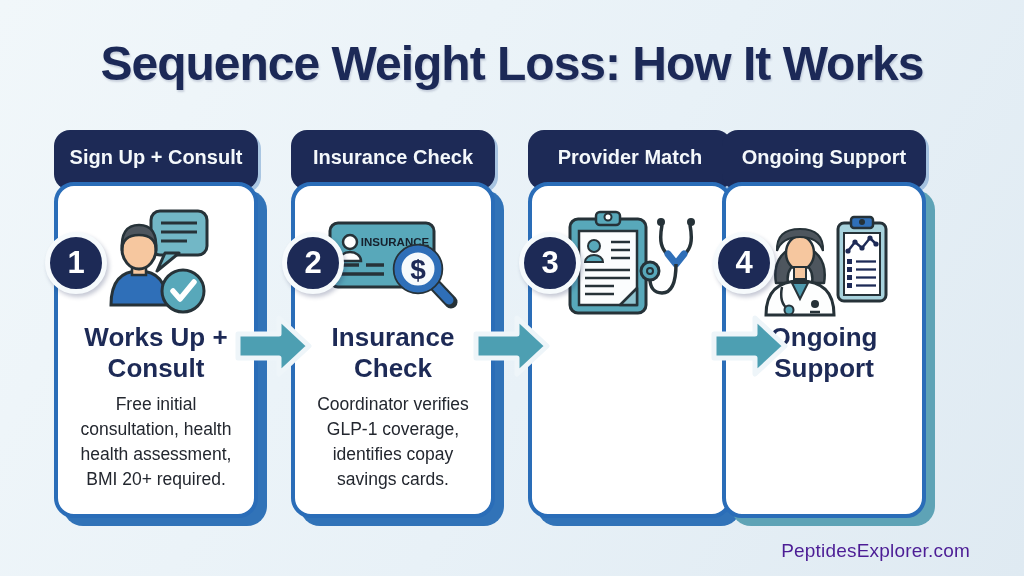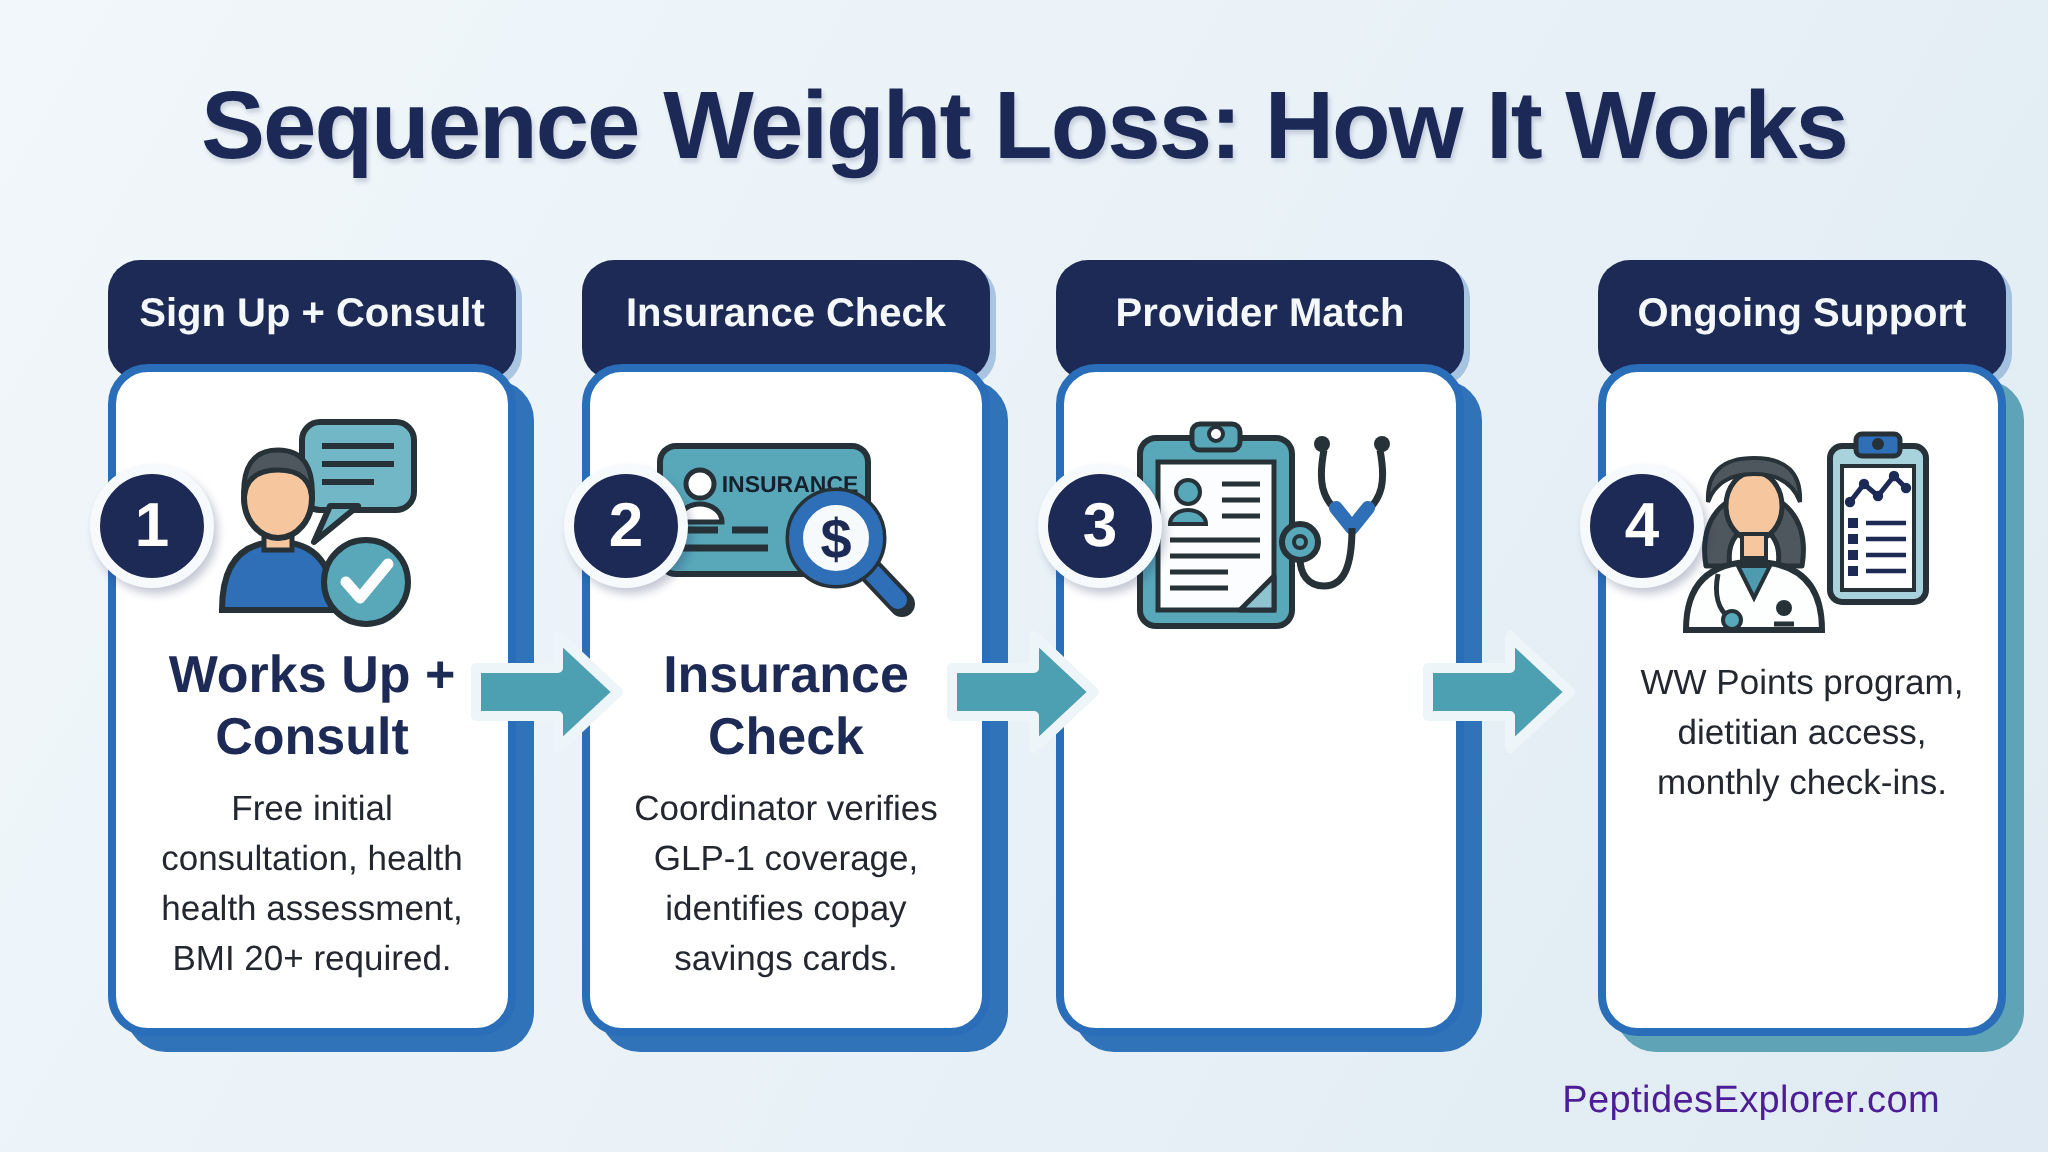--- a/index.html
+++ b/index.html
@@ -16,21 +16,21 @@
     text-align: center;
     font-size: 48px; font-weight: 800; letter-spacing: -1px;
     color: #1c2957;
     text-shadow: 1px 2px 2px rgba(28,41,87,.18);
   }
 
   .card { position: absolute; top: 130px; width: 204px; height: 400px; }
   .card-1 { left: 54px; }
   .card-2 { left: 291px; }
   .card-3 { left: 528px; }
-  .card-4 { left: 799px; }
+  .card-4 { left: 722px; }
 
   .tab {
     position: absolute; top: 0; left: 0; width: 100%; height: 60px;
     background: #1d2a56;
     border-radius: 16px;
     display: flex; align-items: center; justify-content: center;
     padding-bottom: 6px;
     color: #f4f8fb; font-size: 20px; font-weight: 700;
     box-shadow: 3px 3px 0 rgba(47,111,184,.35);
   }
@@ -208,21 +208,22 @@
           <rect x="89" y="54" width="5" height="5" fill="#1d2a56"></rect>
             <line x1="98" y1="56.5" x2="118" y2="56.5" stroke="#1d2a56" stroke-width="2.3"></line>
           <rect x="89" y="62" width="5" height="5" fill="#1d2a56"></rect>
             <line x1="98" y1="64.5" x2="118" y2="64.5" stroke="#1d2a56" stroke-width="2.3"></line>
           <rect x="89" y="70" width="5" height="5" fill="#1d2a56"></rect>
             <line x1="98" y1="72.5" x2="118" y2="72.5" stroke="#1d2a56" stroke-width="2.3"></line>
           <rect x="89" y="78" width="5" height="5" fill="#1d2a56"></rect>
             <line x1="98" y1="80.5" x2="118" y2="80.5" stroke="#1d2a56" stroke-width="2.3"></line>
         </svg>
       </div>
-      <p class="card-desc">WW Points program, dietitian access, monthly check-ins.</p>
+      <h2 class="card-title">Ongoing
+Support</h2>
     </div>
   </section>
 
   <svg class="arrow arrow-1" viewBox="0 0 78 68">
     <polygon points="3,22 44,22 44,6 74,34 44,62 44,46 3,46" fill="#4d9fb2" stroke="#eef5f9" stroke-width="5" stroke-linejoin="round"></polygon>
   </svg>
   <svg class="arrow arrow-2" viewBox="0 0 78 68">
     <polygon points="3,22 44,22 44,6 74,34 44,62 44,46 3,46" fill="#4d9fb2" stroke="#eef5f9" stroke-width="5" stroke-linejoin="round"></polygon>
   </svg>
   <svg class="arrow arrow-3" viewBox="0 0 78 68">

